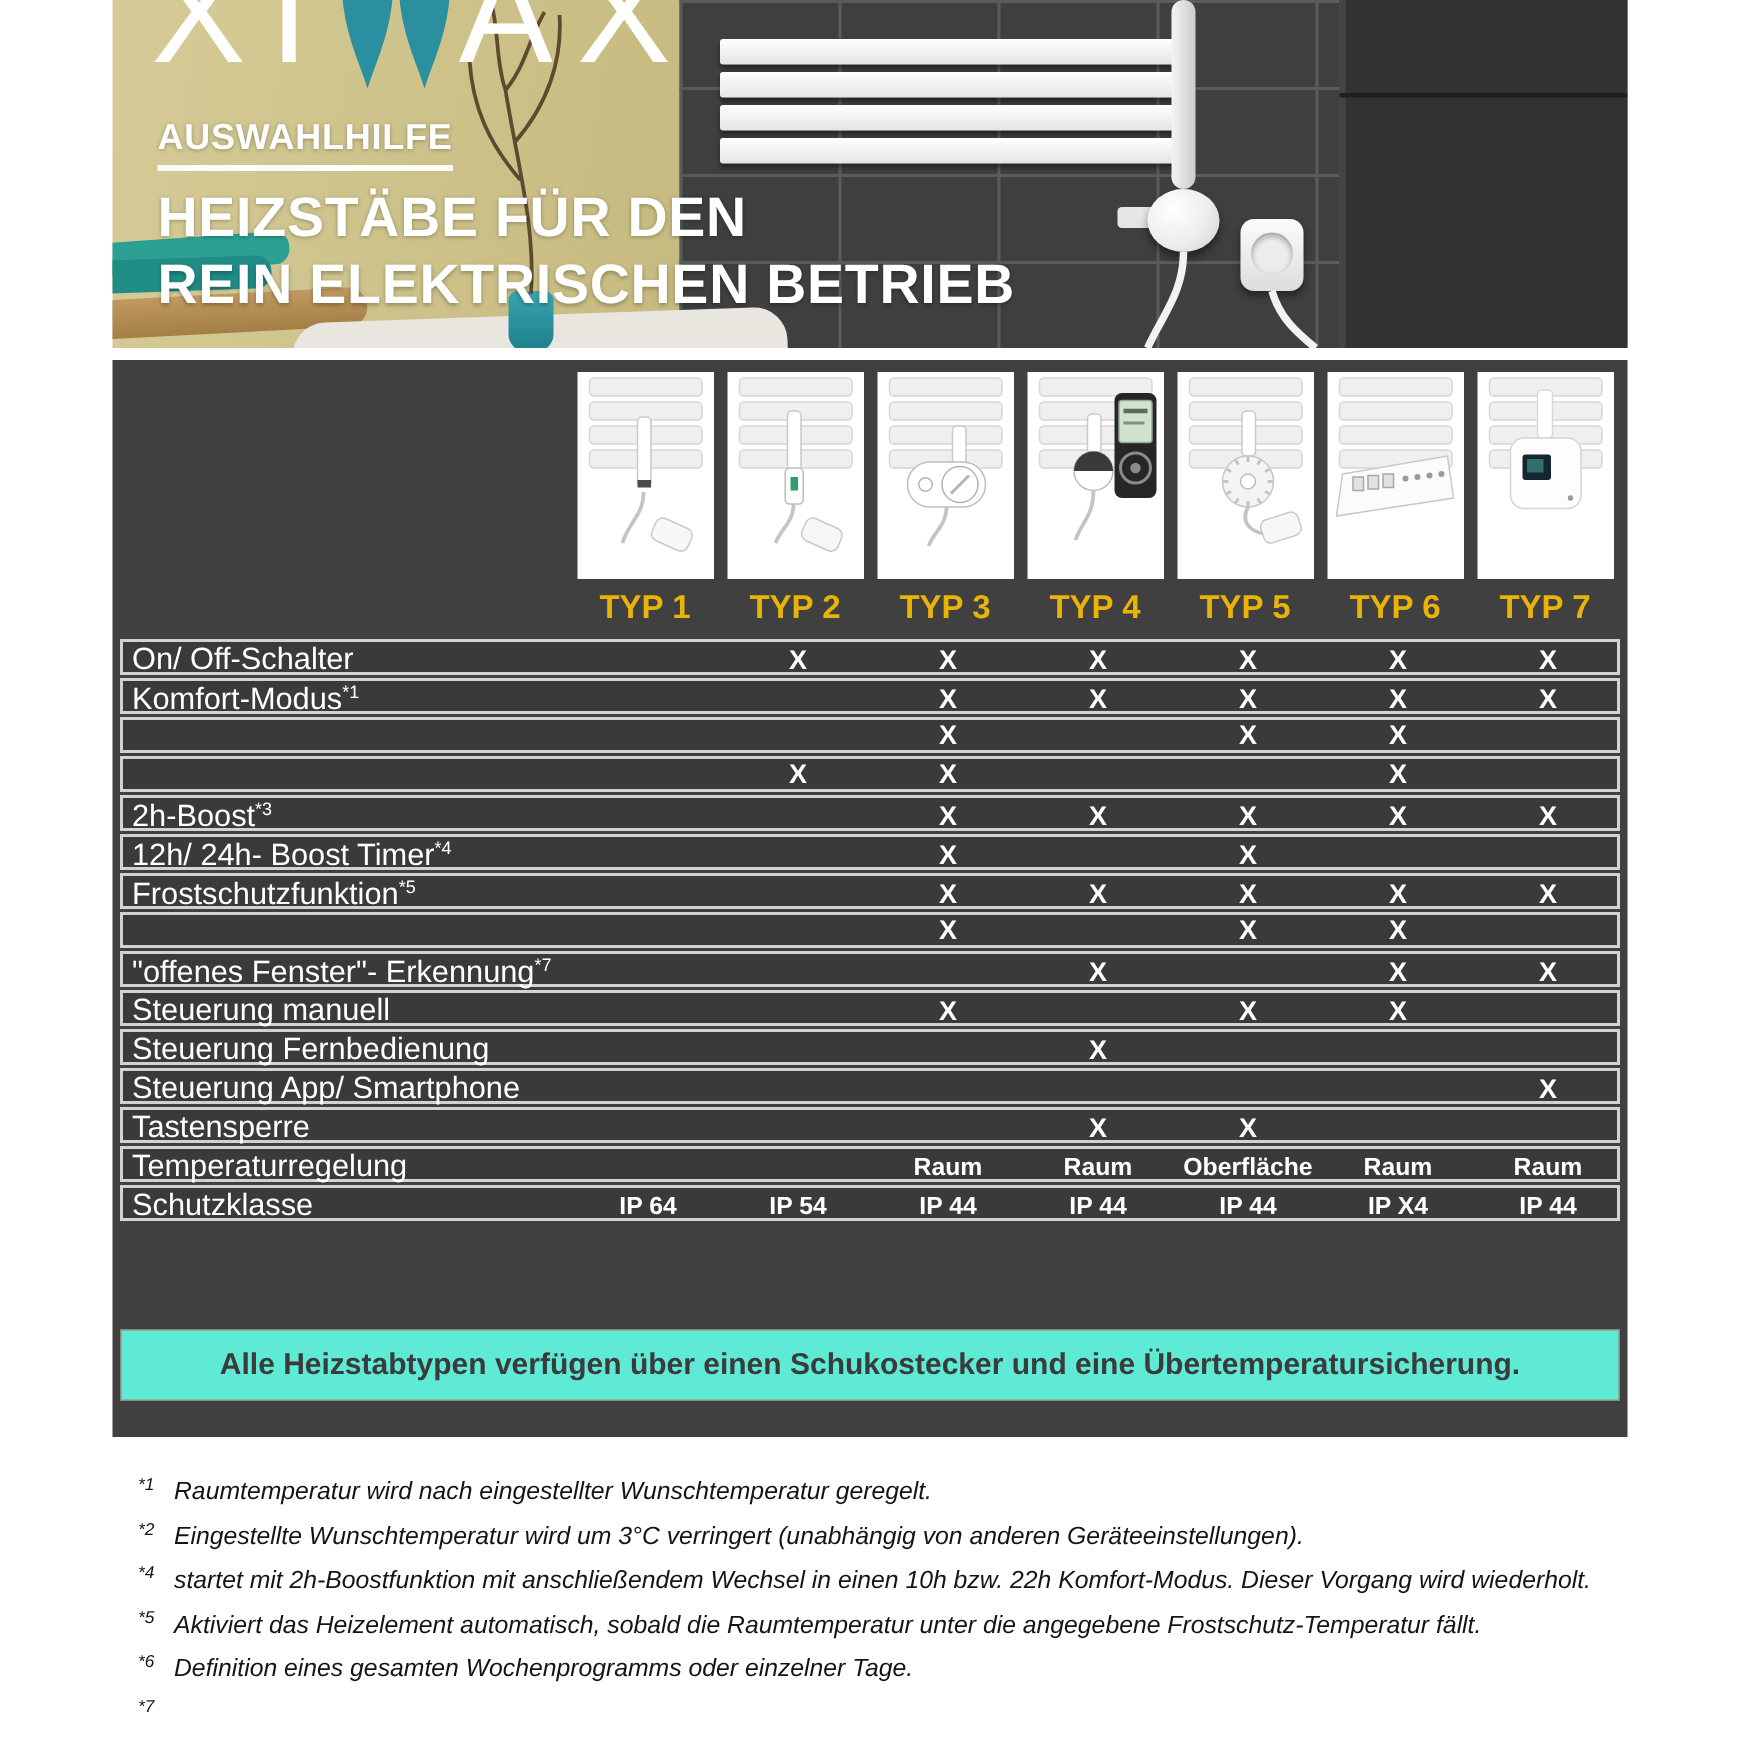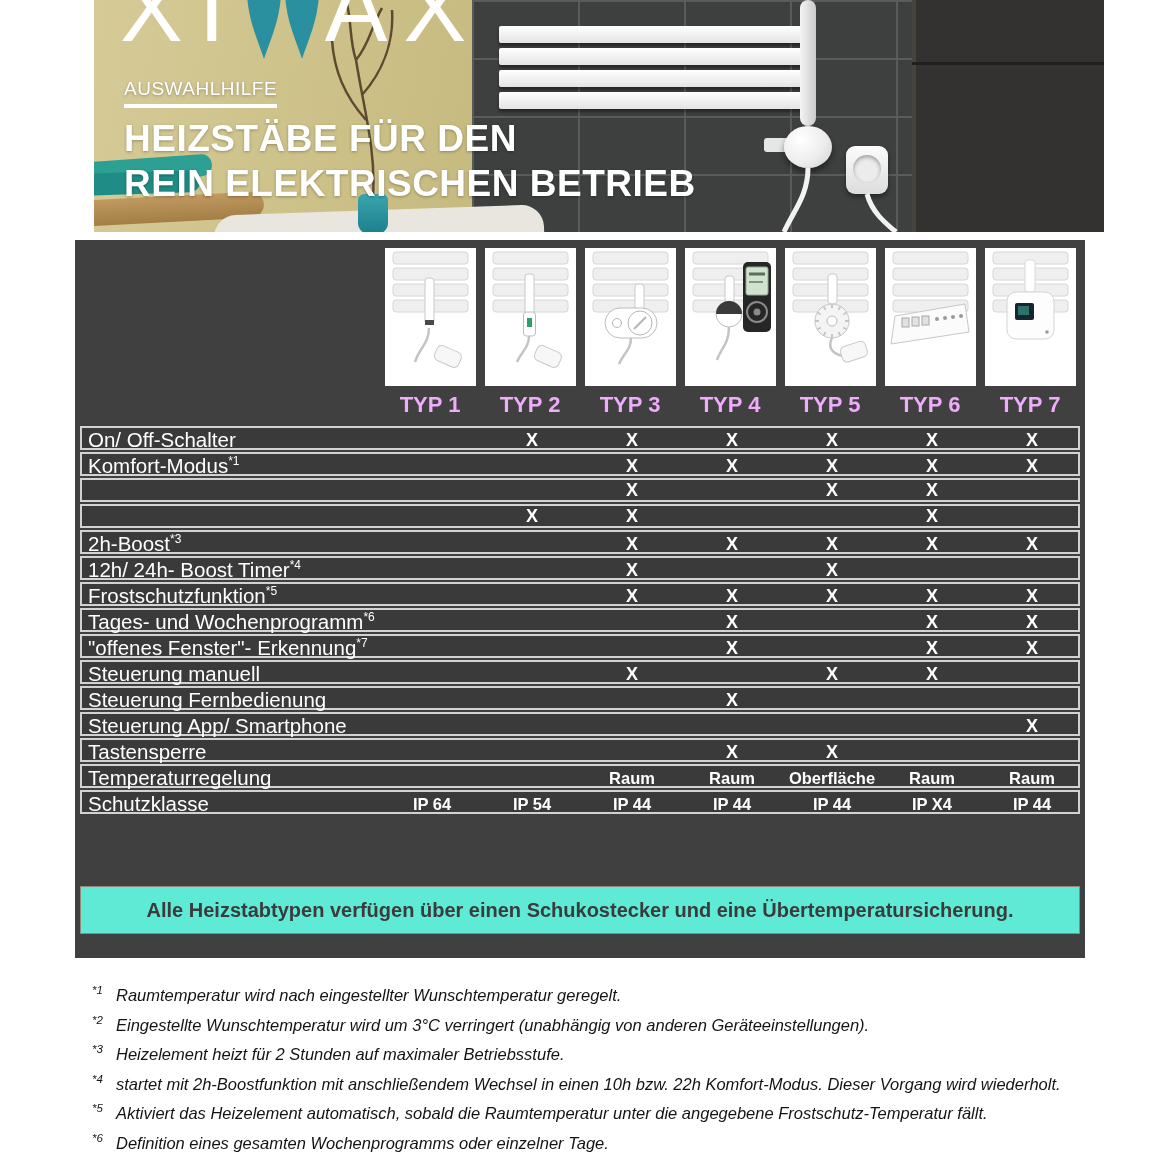--- a/index.html
+++ b/index.html
@@ -2,21 +2,21 @@
 <html><head>
 <meta charset="utf-8">
 <style>
   html,body{margin:0;padding:0;}
   body{width:1160px;height:1160px;overflow:hidden;background:#fff;
        font-family:"Liberation Sans",sans-serif;}
   .page{position:relative;width:1160px;height:1160px;}
 
   
   .hero{position:absolute;left:75px;top:0;width:1010px;height:232px;overflow:hidden;
-        background:linear-gradient(100deg,#d6cb97 0%,#c6ba7f 40%,#b3a56a 56%,#a1924f 75%);margin-left:19px;}
+        background:linear-gradient(100deg,#d6cb97 0%,#c6ba7f 40%,#b3a56a 56%,#a1924f 75%);}
   .tiles{position:absolute;left:378px;top:0;width:440px;height:232px;background-color:#3d403f;
          background-image:linear-gradient(#585c5b 2px,transparent 2px),
                           linear-gradient(90deg,#585c5b 2px,transparent 2px);
          background-size:100% 58px,106px 100%;}
   .furniture{position:absolute;left:818px;top:0;width:192px;height:232px;background:#343230;
              border-left:4px solid #46443f;}
   .furniture-seam{position:absolute;left:818px;top:62px;width:192px;height:3px;background:#211f1d;}
   .slats{position:absolute;left:405px;top:26px;}
   .slat{width:308px;height:17px;margin-bottom:5px;border-radius:2px;
         background:linear-gradient(#ffffff,#e4e4e4);box-shadow:0 3px 3px rgba(0,0,0,.4);}
@@ -38,31 +38,31 @@
   .table-edge{position:absolute;left:120px;top:210px;width:330px;height:40px;
               background:#e9e6e0;border-radius:22px 22px 0 0;transform:rotate(-2deg);}
   .vase{position:absolute;left:264px;top:194px;width:30px;height:40px;border-radius:6px 6px 11px 11px;
         background:linear-gradient(#3aa5ae,#1c7f8c);}
   .hero-deco-svg{position:absolute;left:0;top:0;width:1010px;height:232px;}
 
   .logo{position:absolute;left:26px;top:-47px;color:#fff;font-size:94px;font-weight:400;
         letter-spacing:16px;white-space:nowrap;}
   .logo svg{vertical-align:-20px;margin:0 4px;}
   .titles{position:absolute;left:30px;top:78px;color:#fff;text-shadow:0 1px 3px rgba(0,0,0,.3);}
-  .subtitle{display:inline-block;font-size:19px;font-weight:400;letter-spacing:.5px;
+  .subtitle{display:inline-block;font-size:24px;font-weight:700;letter-spacing:.5px;
             border-bottom:4px solid #fff;padding-bottom:4px;}
   .t1,.t2{font-size:37px;font-weight:700;letter-spacing:.5px;line-height:1.22;}
   .t1{margin-top:8px;}
 
   
   .matrix{position:absolute;left:75px;top:240px;width:1010px;height:718px;background:#404040;}
   .products{position:absolute;left:305px;top:8px;width:700px;display:grid;grid-template-columns:repeat(7,100px);}
   .pcell{width:91px;height:138px;margin:0 auto;background:#fff;}
   .typ-labels{position:absolute;left:305px;top:152px;width:700px;display:grid;grid-template-columns:repeat(7,100px);}
-  .typ{text-align:center;color:#f0abfc;font-weight:700;font-size:22px;}
+  .typ{text-align:center;color:#eab308;font-weight:700;font-size:22px;}
   .rows{position:absolute;left:5px;top:186px;width:1000px;}
   .row{display:grid;grid-template-columns:300px repeat(7,100px);align-items:center;
        height:24px;box-sizing:border-box;background:#3a3a3a;
        border:2px solid #d2d2d2;margin-bottom:2px;}
   .row .lbl{padding-left:6px;color:#fff;font-size:20.5px;white-space:nowrap;}
   .row .lbl sup{font-size:12px;}
   .row .val{text-align:center;color:#fff;font-weight:700;font-size:18px;}
   .row.small .val{font-size:16.5px;}
   .banner{position:absolute;left:5px;top:646px;width:1000px;height:48px;box-sizing:border-box;
           background:#5eead4;border:1px solid #8f8876;display:flex;align-items:center;
@@ -307,21 +307,20 @@
           <div class="lbl"><span>Frostschutzfunktion</span><sup>*5</sup></div>
           <div class="val"></div>
           <div class="val"></div>
           <div class="val">X</div>
           <div class="val">X</div>
           <div class="val">X</div>
           <div class="val">X</div>
           <div class="val">X</div>
         </div>
         <div class="row">
-          <div class="lbl"><span>Tages- und Wochenprogramm</span><sup>*6</sup></div>
           <div class="val"></div>
           <div class="val"></div>
           <div class="val"></div>
           <div class="val">X</div>
           <div class="val"></div>
           <div class="val">X</div>
           <div class="val">X</div>
         </div>
         <div class="row">
           <div class="lbl"><span>"offenes Fenster"- Erkennung</span><sup>*7</sup></div>
@@ -393,19 +392,18 @@
           <div class="val">IP X4</div>
           <div class="val">IP 44</div>
         </div>
       </div>
     <div class="banner">Alle Heizstabtypen verfügen über einen Schukostecker und eine Übertemperatursicherung.</div>
   </section>
 
   <section class="footnotes" id="footnotes">
       <div class="fn"><sup>*1</sup><span>Raumtemperatur wird nach eingestellter Wunschtemperatur geregelt.</span></div>
       <div class="fn"><sup>*2</sup><span>Eingestellte Wunschtemperatur wird um 3°C verringert (unabhängig von anderen Geräteeinstellungen).</span></div>
-      <div class="fn"><sup>*3</sup><span>Heizelement heizt für 2 Stunden auf maximaler Betriebsstufe.</span></div>
       <div class="fn"><sup>*4</sup><span>startet mit 2h-Boostfunktion mit anschließendem Wechsel in einen 10h bzw. 22h Komfort-Modus. Dieser Vorgang wird wiederholt.</span></div>
       <div class="fn"><sup>*5</sup><span>Aktiviert das Heizelement automatisch, sobald die Raumtemperatur unter die angegebene Frostschutz-Temperatur fällt.</span></div>
       <div class="fn"><sup>*6</sup><span>Definition eines gesamten Wochenprogramms oder einzelner Tage.</span></div>
       <div class="fn"><sup>*7</sup></div>
     </section>
 </div>
 
 </body></html>

